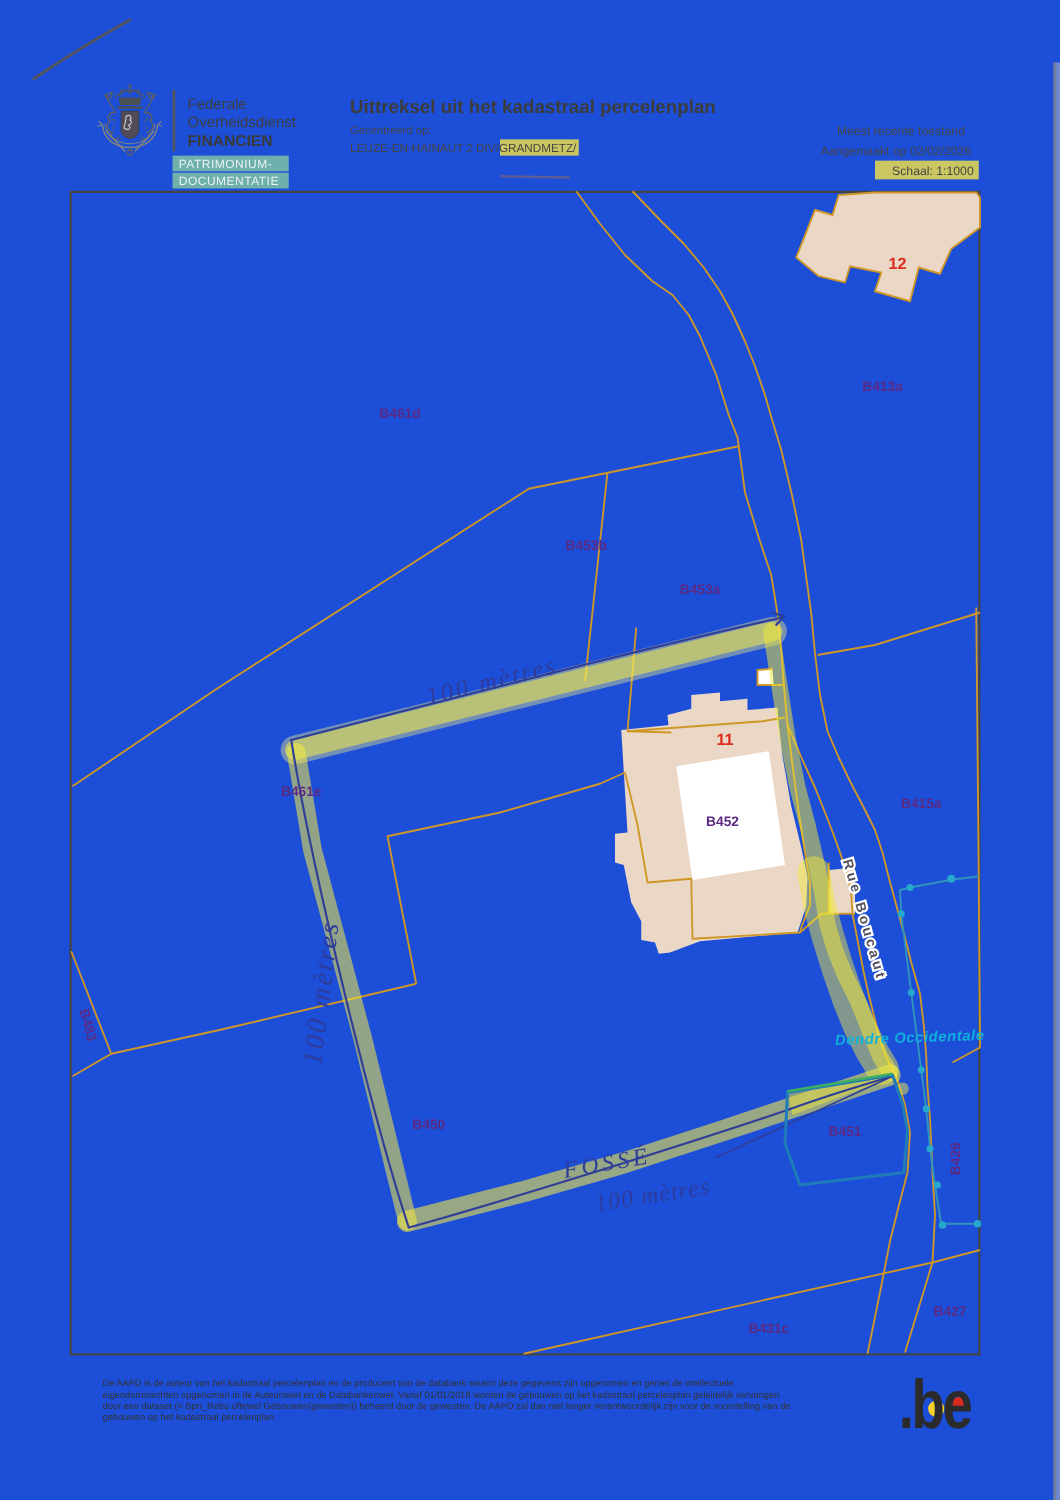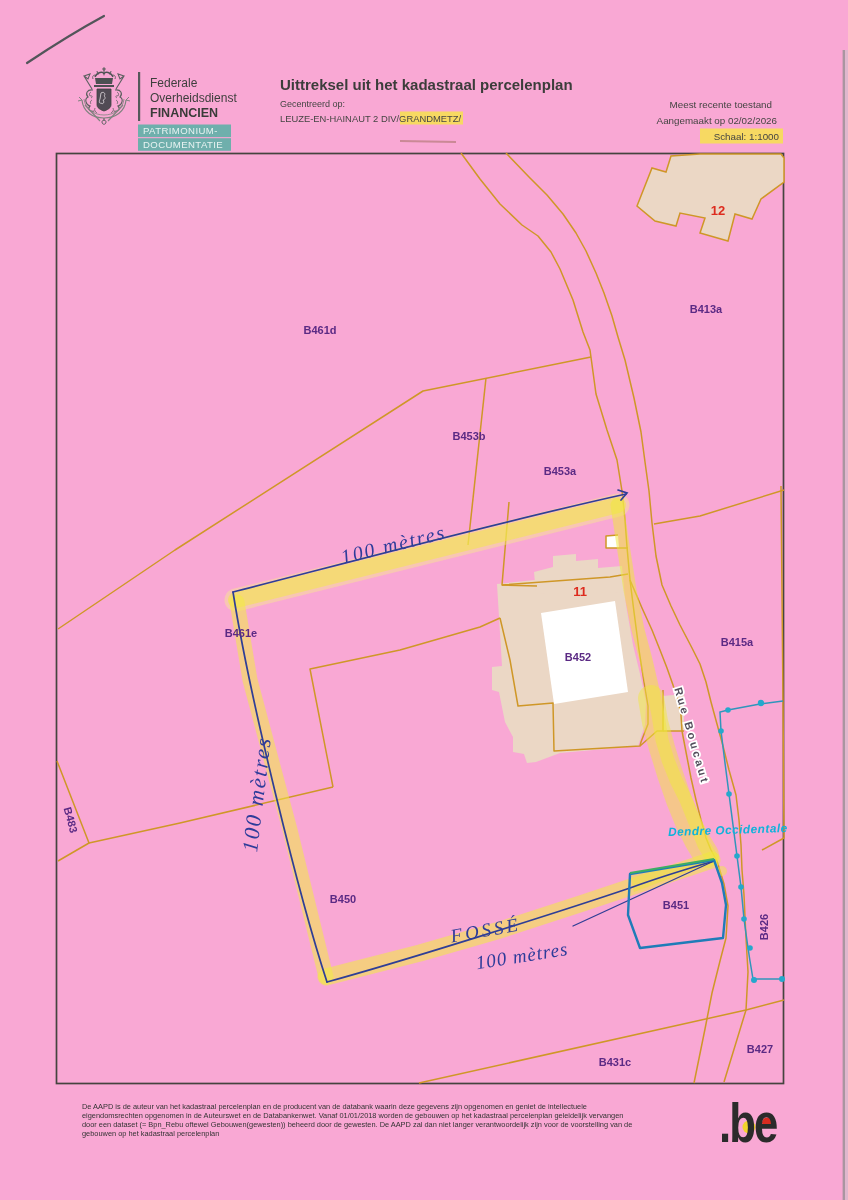--- a/index.html
+++ b/index.html
@@ -1,16 +1,16 @@
 <!DOCTYPE html>
 <html><head>
 <meta charset="utf-8">
 <style>
   html,body{margin:0;padding:0;background:#ffffff;}
-  #page{position:relative;width:848px;height:1200px;background:#f9a8d4;overflow:hidden;
+  #page{position:relative;width:848px;height:1200px;background:#1d4ed8;overflow:hidden;
         font-family:"Liberation Sans",sans-serif;}
   svg{position:absolute;left:0;top:0;}
 </style>
 </head>
 <body>
 <div id="page">
 <svg width="848" height="1200" viewBox="0 0 848 1200">
 
   <path d="M27,63 C45,51 80,29 104,16" stroke="#53555a" stroke-width="2.2" fill="none" stroke-linecap="round"></path>
   <rect x="842.6" y="50" width="2.4" height="1150" fill="#8f8f8f" opacity="0.75"></rect>

